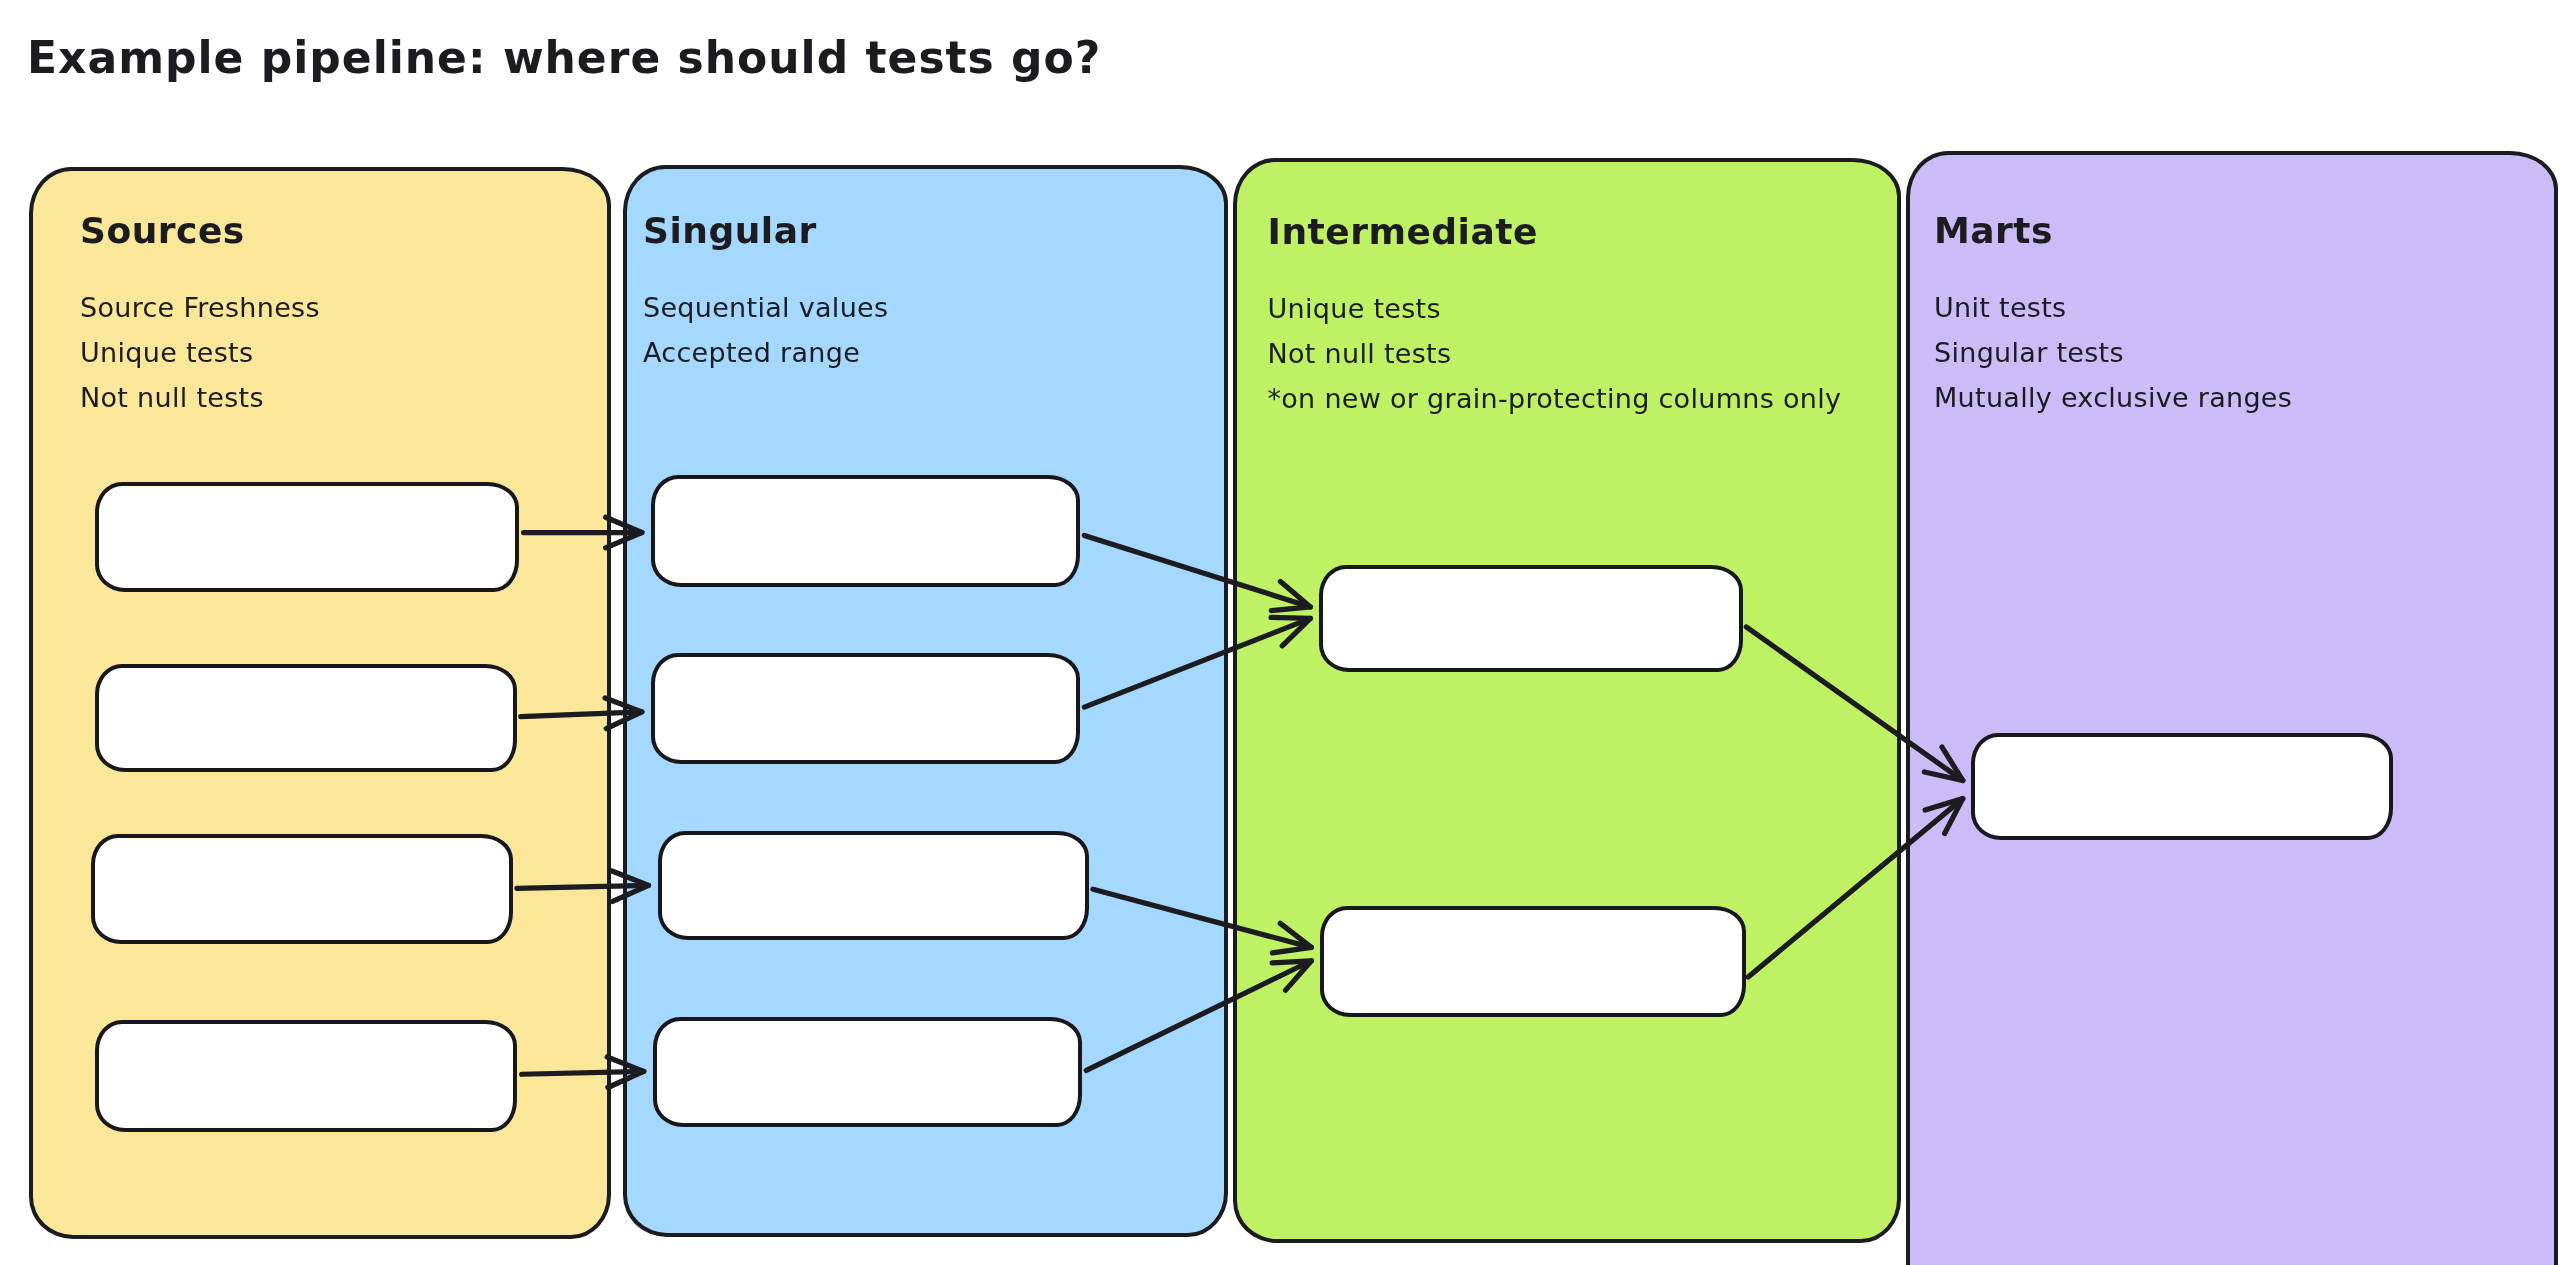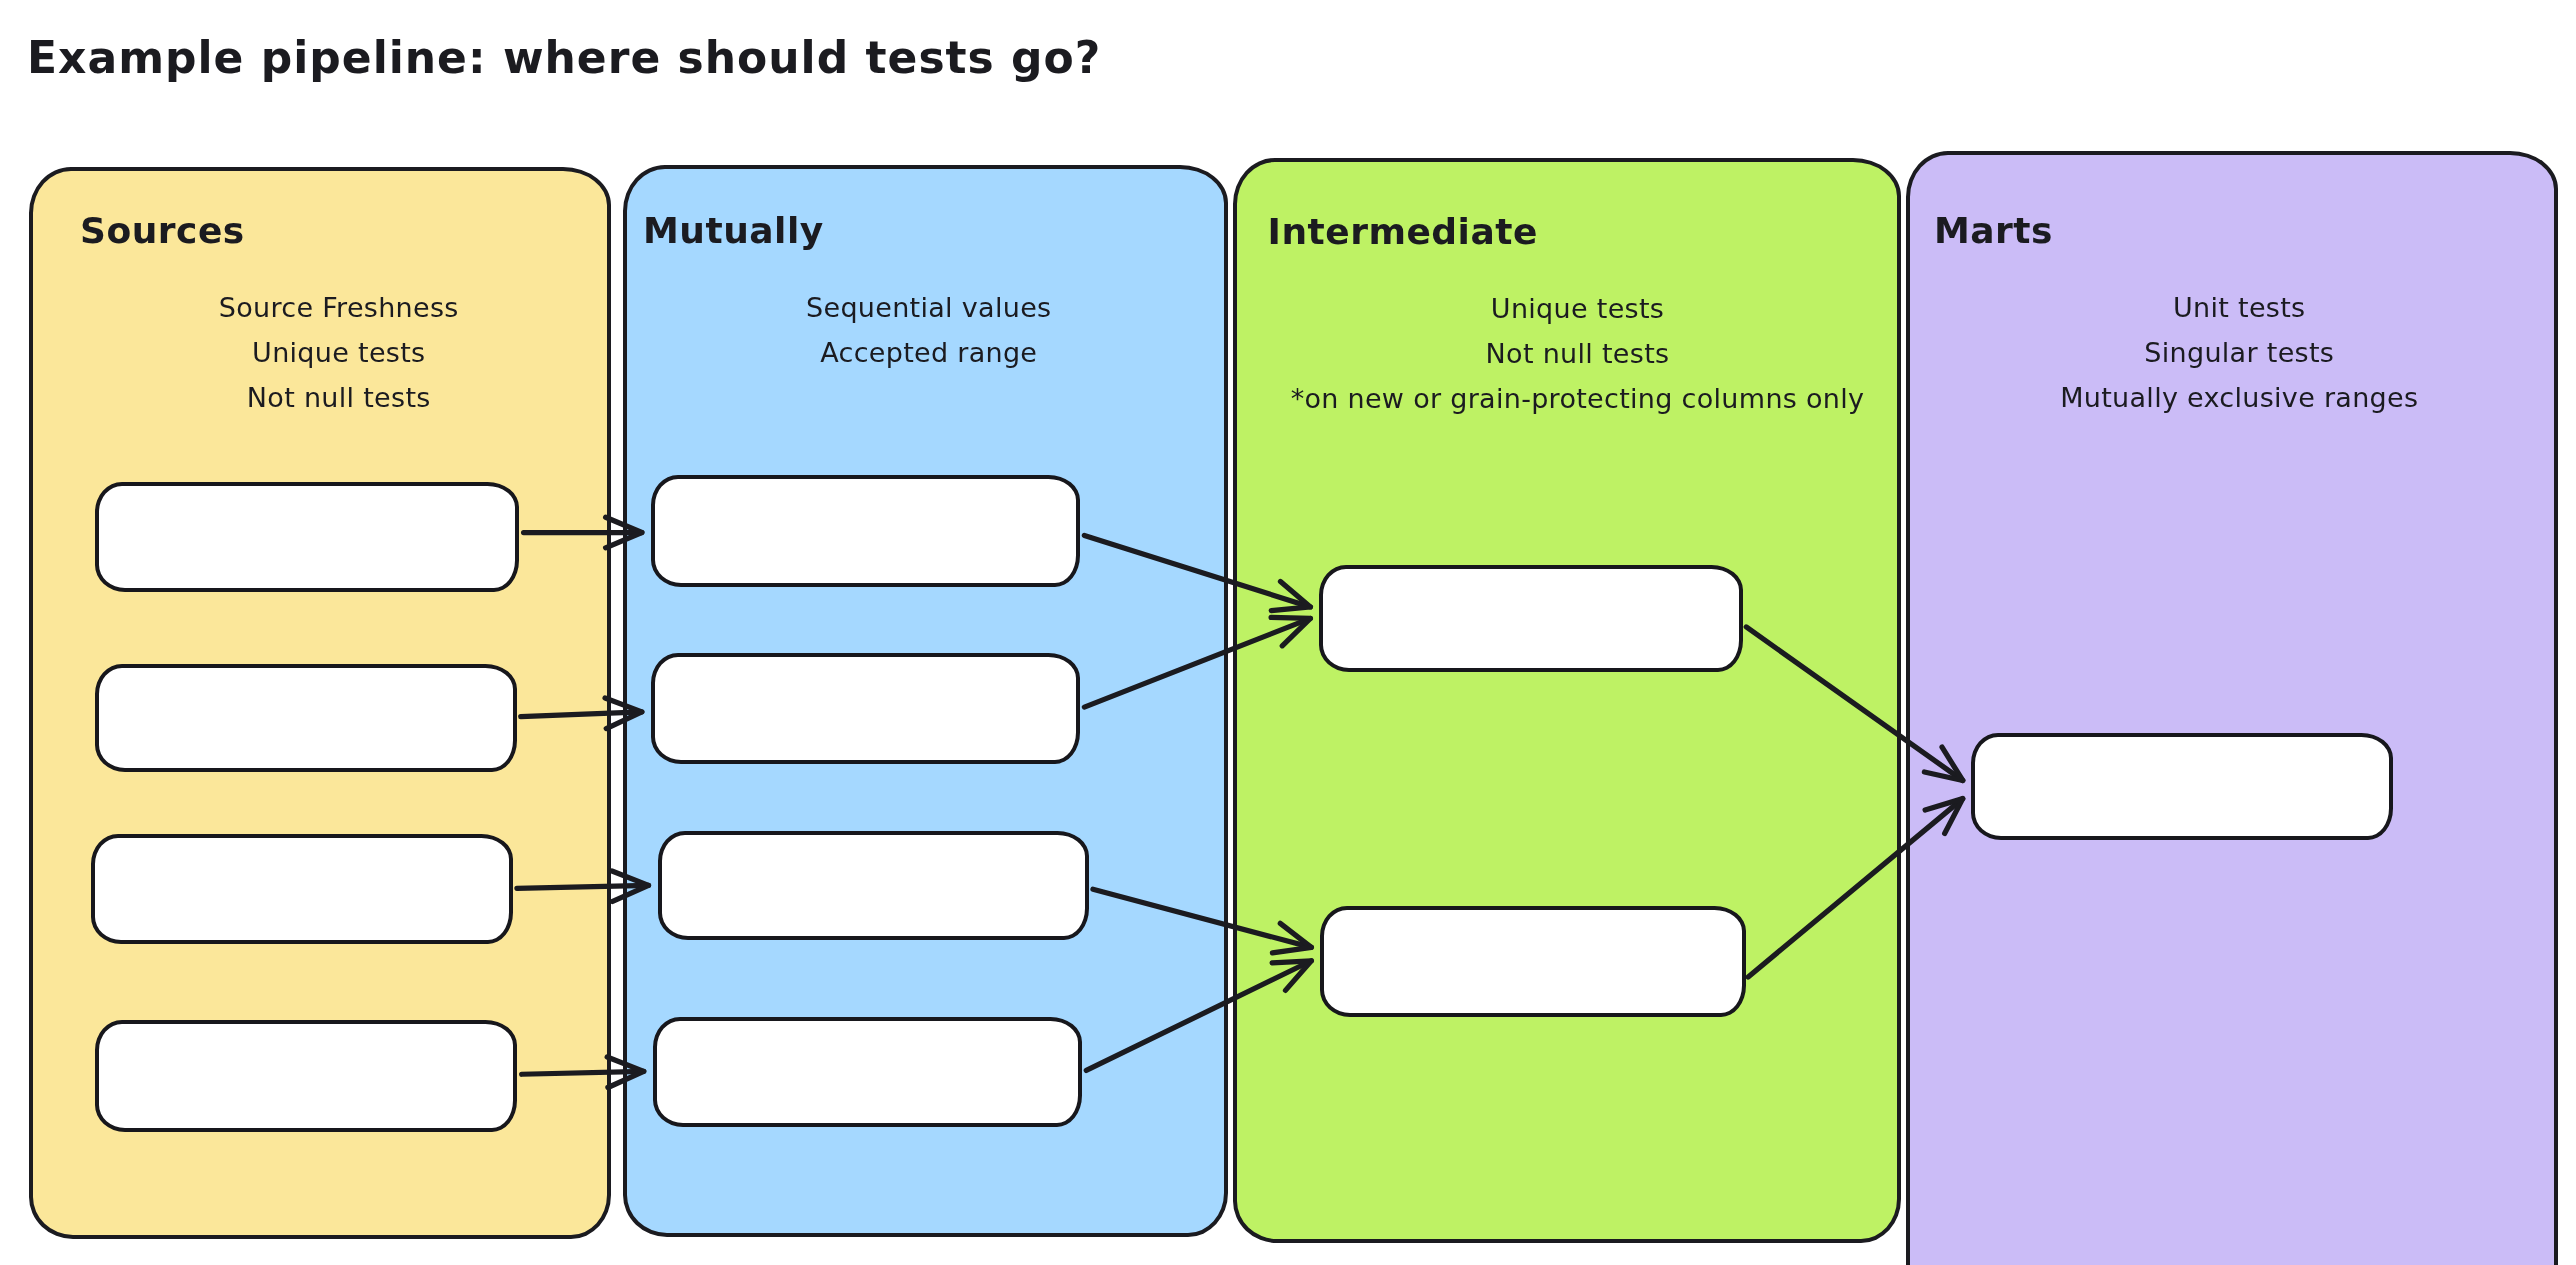--- a/index.html
+++ b/index.html
@@ -24,21 +24,21 @@
     border-radius:42px 48px 40px 44px / 46px 38px 44px 42px;
   }
   .col-sources     {left:29px;  top:143px; width:582px; height:1072px; padding:39px 9.5px 0 47px;}
   .col-staging     {left:623px; top:141px; width:605px; height:1072px; padding:41px 9.5px 0 16px;}
   .col-intermediate{left:1233px;top:134px; width:668px; height:1085px; padding:49px 9.5px 0 30.5px;}
   .col-marts       {left:1906px;top:127px; width:652px; height:1189px; padding:55px 9.5px 0 24px;}
   .col-header{
     font-size:36px;font-weight:700;margin:0 0 34px 0;letter-spacing:0.5px;
   }
   .col-note{
-    font-size:27px;line-height:45px;white-space:nowrap;letter-spacing:0.3px;text-align:center;
+    font-size:27px;line-height:45px;white-space:nowrap;letter-spacing:0.3px;
   }
   .node{
     position:absolute;
     box-sizing:border-box;
     background:#ffffff;
     border:4.8px solid #17171c;
     border-radius:27px 31.5px 25px 30px / 30px 25px 31.5px 27px;
   }
   .edges{
     position:absolute;left:0;top:0;width:2576px;height:1266px;
@@ -53,21 +53,21 @@
   <div class="title">Example pipeline: where should tests go?</div>
 
   <section class="column col-sources" style="background: rgb(251, 231, 154);">
     <div class="col-header">Sources</div>
     <div class="col-note">Source Freshness</div>
     <div class="col-note">Unique tests</div>
     <div class="col-note">Not null tests</div>
   </section>
 
   <section class="column col-staging" style="background: rgb(165, 216, 255);">
-    <div class="col-header">Mutually</div>
+    <div class="col-header">Singular</div>
     <div class="col-note">Sequential values</div>
     <div class="col-note">Accepted range</div>
   </section>
 
   <section class="column col-intermediate" style="background: #bef264;">
     <div class="col-header">Intermediate</div>
     <div class="col-note">Unique tests</div>
     <div class="col-note">Not null tests</div>
     <div class="col-note">*on new or grain-protecting columns only</div>
   </section>

